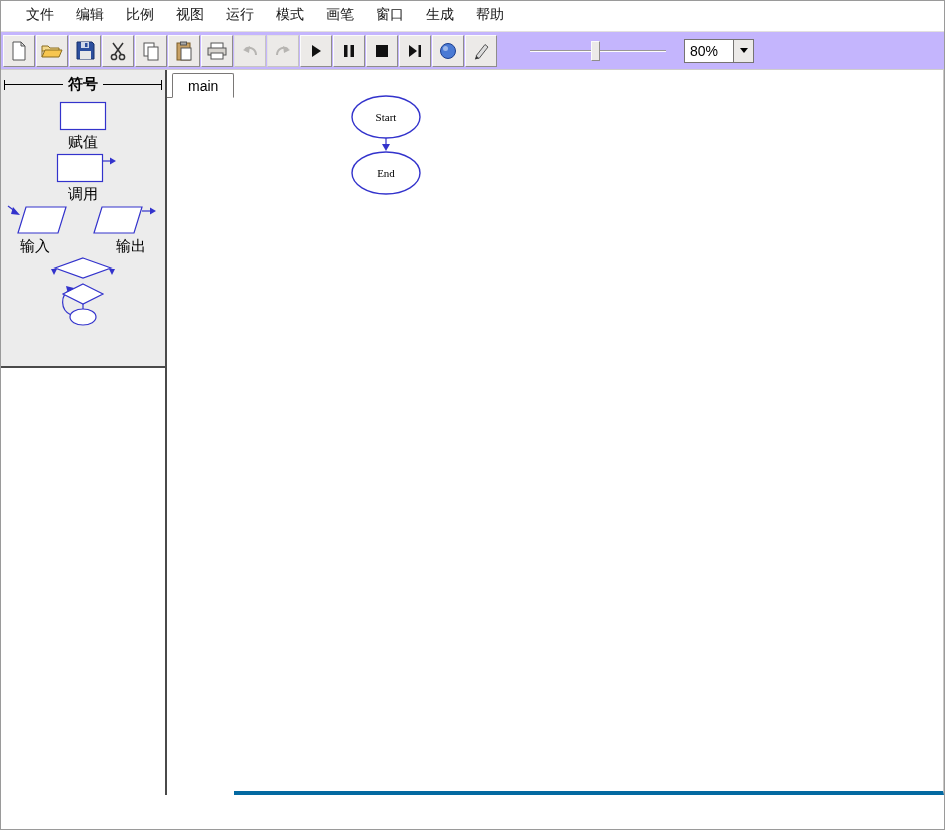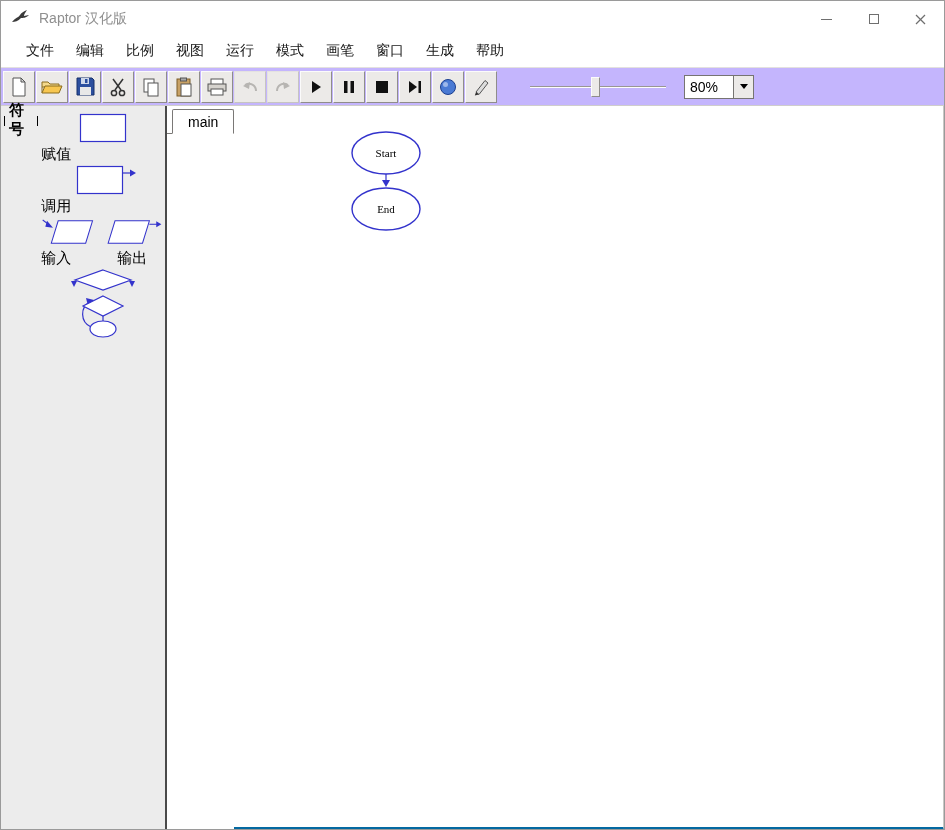--- a/index.html
+++ b/index.html
@@ -35,71 +35,49 @@
   .slider-thumb {
     position: absolute; left: 45%; top: 4px; width: 9px; height: 20px; background: #eceae8;
     border: 1px solid; border-color: #fbfbfb #8f8d8b #8f8d8b #fbfbfb;
   }
   .zoom-combo { display: flex; margin-left: 16px; height: 24px; border: 1px solid #767472; background: #fff; }
   .zoom-value { width: 48px; font-size: 14px; padding: 3px 0 0 5px; color: #000; }
   .zoom-drop { width: 20px; background: #eceae8; border-left: 1px solid #767472; display: flex; align-items: center; justify-content: center; }
   .arrow-down { width: 0; height: 0; border-left: 4px solid transparent; border-right: 4px solid transparent; border-top: 5px solid #000; }
   
   .content { display: flex; height: 725px; }
-  .sidebar { width: 166px; border-right: 2px solid #4a4a4a; display: flex; flex-direction: row; background: #ececec; }
+  .sidebar { width: 166px; border-right: 2px solid #4a4a4a; display: flex; flex-direction: column; background: #ececec; }
   .sym-header { display: flex; align-items: center; margin: 5px 3px 1px; height: 18px; }
   .hline { flex: 1; height: 0; border-top: 1px solid #000; position: relative; }
   .hline.left::before { content: ""; position: absolute; left: 0; top: -5px; width: 1px; height: 10px; background: #000; }
   .hline.right::after { content: ""; position: absolute; right: 0; top: -5px; width: 1px; height: 10px; background: #000; }
   .sym-title { padding: 0 5px; font-weight: bold; font-size: 15px; color: #000; }
   .symbols { height: 272px; padding-top: 6px; overflow: hidden; }
   .sym-item { display: block; margin: 0 auto; }
-  .sym-label { font-size: 15px; line-height: 20px; color: #000; }
+  .sym-label { text-align: center; font-size: 15px; line-height: 20px; color: #000; }
   .sym-pair { display: flex; justify-content: space-around; }
   .sym-pair-labels { display: flex; gap: 28px; }
   .sym-pair-labels .sym-label { flex: 1; }
   .watch-panel { flex: 1; background: #fff; border-top: 2px solid #4a4a4a; }
   
   .main { flex: 1; display: flex; flex-direction: row; background: #fff; }
   .tabbar { height: 28px; display: flex; align-items: flex-end; padding-left: 5px; border-bottom: 1px solid #7a7876; background: #fff; }
   .tab {
     padding: 4px 15px 3px; font-size: 14px; background: #fff; color: #000;
     border: 1px solid #7a7876; border-bottom: 1px solid #fff;
     border-radius: 2px 2px 0 0; margin-bottom: -1px;
   }
   .canvas { flex: 1; position: relative; background: #fff; border-right: 1px solid #c9c7c5; border-bottom: 4px solid #0369a1; }
   .flowchart { position: absolute; left: 110px; top: 14px; }
 </style>
 </head>
 <body>
 
 <div class="window">
 
-  <div class="titlebar">
-    <span>
-      <svg width="20" height="16" viewBox="0 0 20 16">
-        <path d="M1 13 C5 8 7 9 9 6 C10 4 13 2 16 1 C14 4 13 5 13 7 L18 6 C15 9 12 9 10 9 C7 12 4 13 1 13 Z" fill="#3a3a3a"></path>
-      </svg>
-    </span>
-    <span class="app-title">Raptor 汉化版</span>
-    <div class="win-controls">
-      <div class="win-btn">
-        <div class="glyph-min"></div>
-      </div>
-      <div class="win-btn">
-        <div class="glyph-max"></div>
-      </div>
-      <div class="win-btn">
-        <svg width="11" height="11" viewBox="0 0 11 11">
-          <line x1="1" y1="1" x2="10" y2="10" stroke="#6f6f6f" stroke-width="1.2"></line>
-          <line x1="10" y1="1" x2="1" y2="10" stroke="#6f6f6f" stroke-width="1.2"></line>
-        </svg>
-      </div>
-    </div>
-  </div>
 
   <div class="menubar">
     <span class="menu-item">文件</span>
     <span class="menu-item">编辑</span>
     <span class="menu-item">比例</span>
     <span class="menu-item">视图</span>
     <span class="menu-item">运行</span>
     <span class="menu-item">模式</span>
     <span class="menu-item">画笔</span>
     <span class="menu-item">窗口</span>

